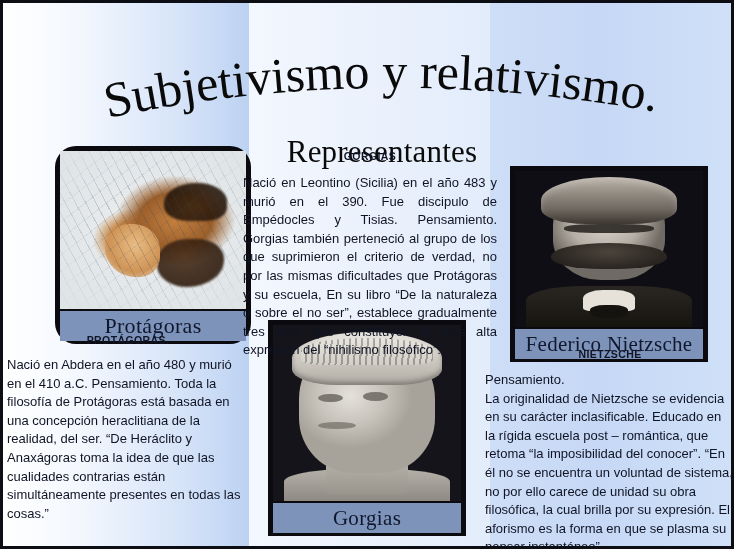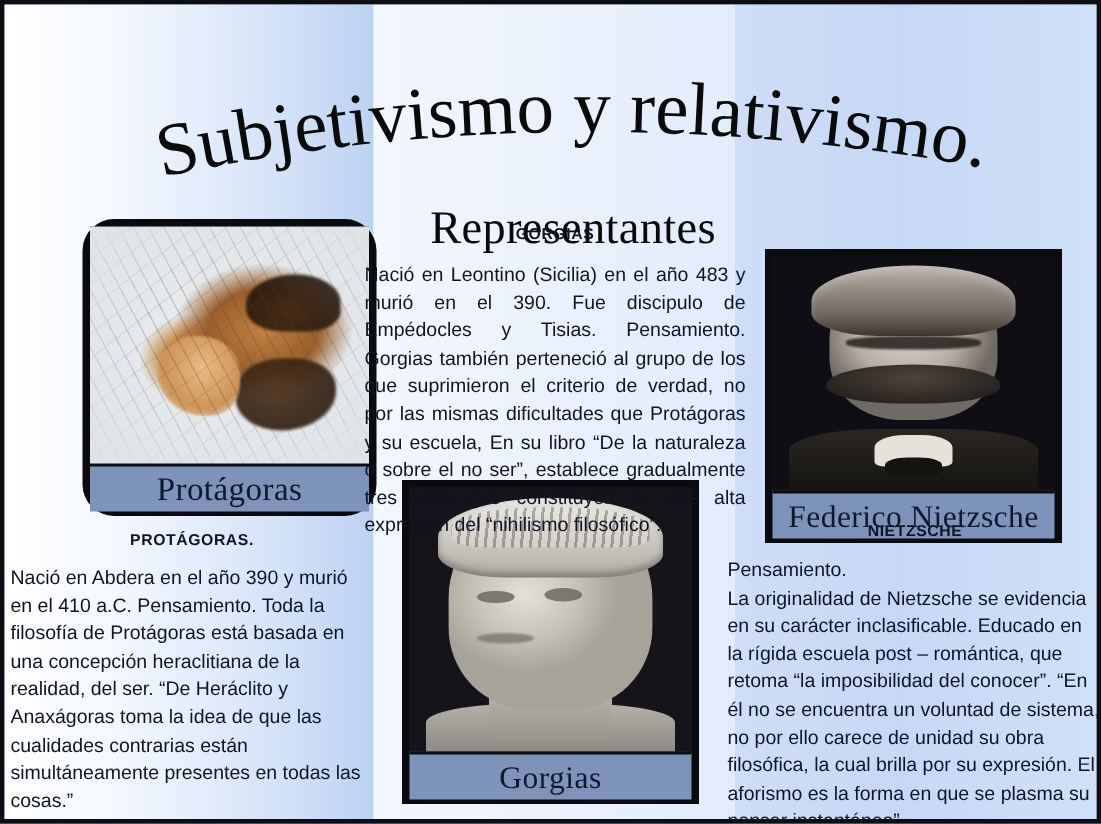--- a/index.html
+++ b/index.html
@@ -125,21 +125,21 @@
        font-family:"Liberation Sans","DejaVu Sans",sans-serif;}
   .txt .hd{text-align:center;font-size:10.5px;font-weight:700;letter-spacing:.4px;
            margin:0 0 9px 0;line-height:1.35;}
   .txt p{margin:0;font-size:13px;line-height:1.43;}
   .txt p.gap{margin-top:11px;}
 
   #txt-gorgias{left:240px;top:146px;width:254px;}
   #txt-gorgias .hd{margin-bottom:11px;}
   #txt-gorgias p{text-align:justify;}
 
-  #txt-protagoras{left:4px;top:350px;width:242px;}
+  #txt-protagoras{left:4px;top:330px;width:242px;}
   #txt-nietzsche{left:482px;top:344px;width:250px;}
   #txt-nietzsche .hd{margin-bottom:10px;}
 </style>
 </head>
 <body>
 
 <div id="slide">
 
   <div class="band band-left"></div>
   <div class="band band-mid"></div>
@@ -198,21 +198,21 @@
     <div class="cap">Federico Nietzsche</div>
   </div>
 
   <div id="txt-gorgias" class="txt">
     <div class="hd">GORGIAS</div>
     <p>Nació en Leontino (Sicilia) en el año 483 y murió en el 390.  Fue discipulo de Empédocles y Tisias. Pensamiento.  Gorgias también perteneció al grupo de los que suprimieron el criterio de verdad, no por las mismas dificultades que Protágoras y su escuela,  En su libro “De la naturaleza o sobre el no ser”, establece gradualmente tres tesis que constituyen la más alta expresión del “nihilismo filosófico”:</p>
   </div>
 
   <div id="txt-protagoras" class="txt">
     <div class="hd">PROTÁGORAS.</div>
-    <p>Nació en Abdera en el año 390 y murió en el 410 a.C. Pensamiento.  Toda la filosofía de Protágoras está basada en una concepción heraclitiana de la realidad, del ser. “De Heráclito y Anaxágoras toma la idea de que las cualidades contrarias están simultáneamente presentes en todas las cosas.”</p>
+    <p>Nació en Abdera en el año 480 y murió en el 410 a.C. Pensamiento.  Toda la filosofía de Protágoras está basada en una concepción heraclitiana de la realidad, del ser. “De Heráclito y Anaxágoras toma la idea de que las cualidades contrarias están simultáneamente presentes en todas las cosas.”</p>
   </div>
 
   <div id="txt-nietzsche" class="txt">
     <div class="hd">
       <span>NIETZSCHE</span><br>
     </div>
     <p>Pensamiento.</p>
     <p>La originalidad de Nietzsche se evidencia en su carácter inclasificable.  Educado en la rígida escuela  post – romántica, que retoma “la imposibilidad del conocer”.  “En él no se encuentra un voluntad de sistema, no por ello carece de unidad su obra filosófica, la cual  brilla por su expresión.  El aforismo es la forma en que se plasma su pensar instantáneo”.</p>
   </div>
 

